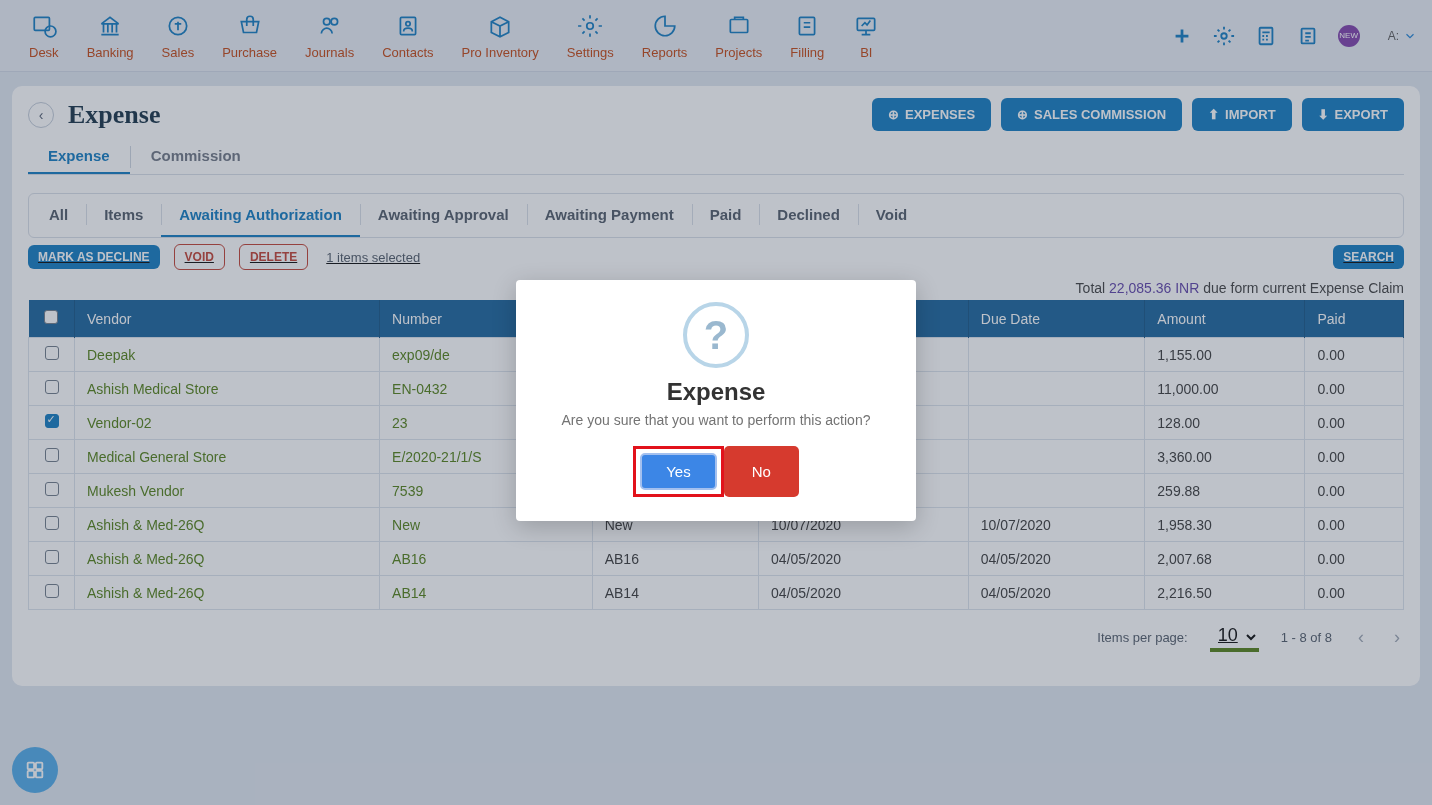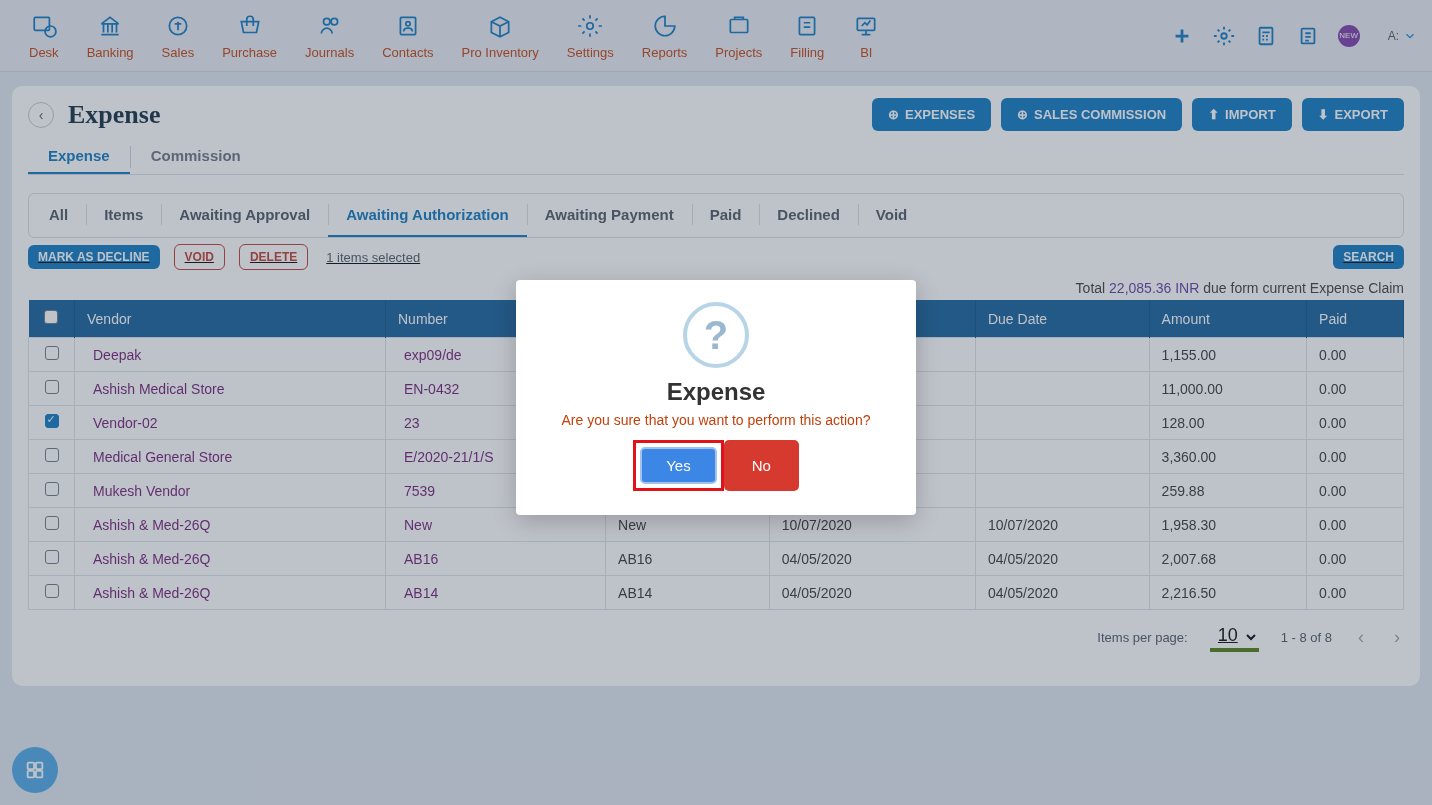--- a/index.html
+++ b/index.html
@@ -48,40 +48,40 @@
   
   .summary-text { text-align:right; font-size:14px; color:#3a3a3a; margin-top:10px; }
   .summary-text .amt { color:#5a3ca6; }
 
   
   table.tbl { width:100%; border-collapse:collapse; margin-top:4px; font-size:14px; }
   .tbl thead th { background:#115e99; color:#fff; font-weight:500; padding:10px 12px; text-align:left; border-right:1px solid #0d4f82; }
   .tbl thead th:first-child { text-align:center; width:46px; }
   .tbl tbody td { border:1px solid #dbe2ec; padding:8px 12px; color:#333; }
   .tbl tbody td:first-child { text-align:center; }
-  .tbl tbody td a { color:#701a75; text-decoration:none;margin-left:6px; }
+  .tbl tbody td a { color:#4d7c0f; text-decoration:none; }
   .chk { width:14px; height:14px; border:1.5px solid #6b7785; border-radius:3px; display:inline-block; background:#fff; cursor:pointer; }
   .chk.checked { background:#0a77bf; border-color:#0a77bf; position:relative; }
   .chk.checked::after { content:"✓"; color:#fff; font-size:11px; position:absolute; top:-2px; left:1px; }
 
   
   .table-footer { display:flex; justify-content:flex-end; align-items:center; gap:22px; font-size:13px; color:#4b5563; margin-top:12px; }
   .ipp-sel { border:none; border-bottom:4px solid #4d7c0f; background:transparent; font-size:18px; padding:2px 4px;text-decoration:underline; }
   .pg-arrow { color:#9aa3b0; cursor:pointer; font-size:18px; padding:0 4px; }
 
   
   .floating-apps { position:absolute; left:12px; bottom:12px; width:46px; height:46px; border-radius:50%; background:#4aa8e8; display:flex; align-items:center; justify-content:center; cursor:pointer; }
   .floating-apps svg { width:22px; height:22px; }
 
   
   .overlay { position:absolute; inset:0; background:rgba(70,80,100,0.35); display:flex; align-items:flex-start; justify-content:center; padding-top:280px; }
   .modal { width:400px; background:#fff; border-radius:4px; text-align:center; padding:22px 24px 24px; box-shadow:0 6px 24px rgba(0,0,0,0.2); }
   .modal .q-icon { width:66px; height:66px; border:4px solid #b8d5e8; border-radius:50%; margin:0 auto 10px; display:flex; align-items:center; justify-content:center; color:#9ab8cf; font-size:40px; font-weight:700; }
   .modal h2 { font-size:24px; color:#333; margin-bottom:6px; font-weight:600; }
-  .modal p { font-size:14px; color:#c2410c; margin-bottom:12px; }
+  .modal p { font-size:14px; color:#737373; margin-bottom:18px; }
   .modal-btns { display:flex; justify-content:center; }
   .btn-yes-wrap { border:3px solid #e2121b; padding:4px; display:inline-block; }
   .btn-yes { background:#3c86e6; color:#fff; border:2px solid #a3c0ef; padding:8px 24px; font-size:15px; font-weight:500; border-radius:5px; cursor:pointer; }
   .btn-no { background:#d63a2e; color:#fff; border:none; padding:10px 28px; font-size:15px; font-weight:500; border-radius:5px; cursor:pointer; }
 </style>
 </head>
 <body>
 
 <div class="topnav">
   <div class="nav-items">
@@ -254,22 +254,22 @@
 
     <div class="tabs-main">
       <div class="tab-m active">Expense</div>
       <div class="tab-div"></div>
       <div class="tab-m">Commission</div>
     </div>
 
     <div class="subtabs-box">
       <div class="subtab">All</div>
       <div class="subtab">Items</div>
+      <div class="subtab active">Awaiting Authorization</div>
       <div class="subtab">Awaiting Approval</div>
-      <div class="subtab active">Awaiting Authorization</div>
       <div class="subtab">Awaiting Payment</div>
       <div class="subtab">Paid</div>
       <div class="subtab">Declined</div>
       <div class="subtab">Void</div>
     </div>
 
     <div class="action-row">
       <button class="btn btn-primary btn-sm">MARK AS DECLINE</button>
       <button class="btn btn-outline-danger btn-sm">VOID</button>
       <button class="btn btn-outline-danger btn-sm">DELETE</button>

